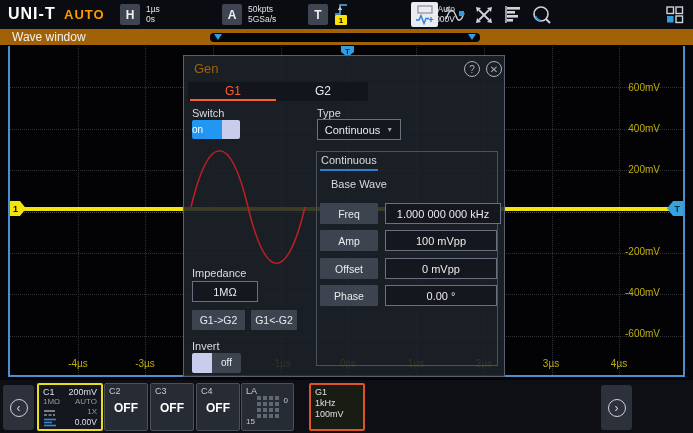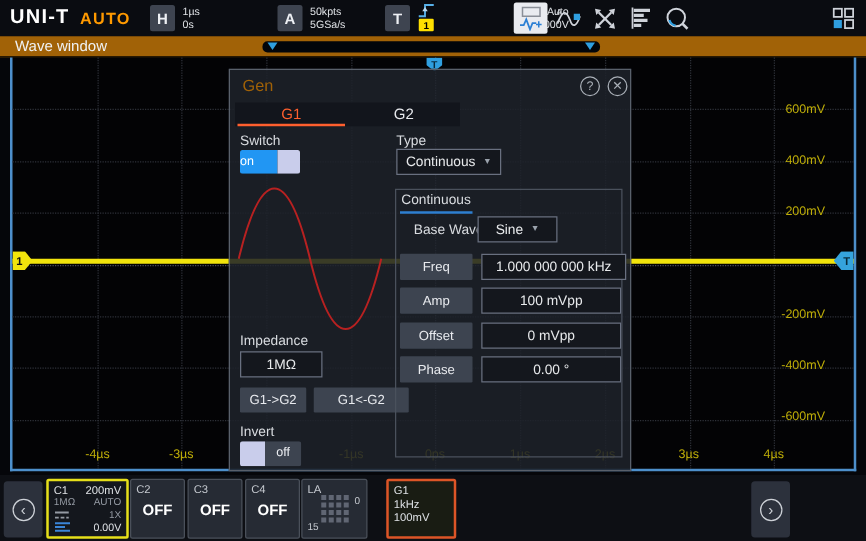--- a/index.html
+++ b/index.html
@@ -249,43 +249,39 @@
     <div class="abs" style="left:5px;top:92px">
       <svg width="122" height="118" viewBox="0 0 122 118">
         <path d="M2,59 C20,-16 41,-16 59,59 C77,134 98,134 116,59" fill="none" stroke="#b72121" stroke-width="1.6"></path>
       </svg>
     </div>
 
     <div class="abs dlabel" style="left:8px;top:211px">Impedance</div>
     <div class="abs bbtn" style="left:8px;top:225px;width:66px;height:21px">1MΩ</div>
 
     <div class="abs gbtn" style="left:8px;top:254px;width:53px;height:20px">G1-&gt;G2</div>
-    <div class="abs gbtn" style="left:67px;top:254px;width:76px;height:20px">G1&lt;-G2</div>
+    <div class="abs gbtn" style="left:67px;top:254px;width:46px;height:20px">G1&lt;-G2</div>
 
     <div class="abs dlabel" style="left:8px;top:284px">Invert</div>
     <div class="abs toggle" style="left:8px;top:297px;width:49px;height:20px">
       <div class="tg-padL"></div>
       <div class="tg-off">off</div>
     </div>
 
     <div class="abs dlabel" style="left:133px;top:51px">Type</div>
     <div class="abs bbtn" style="left:133px;top:63px;width:84px;height:21px">
       <span>Continuous</span>
       <span class="ddarrow">▼</span>
     </div>
 
     <div id="groupbox"></div>
     <div class="abs dlabel" style="left:137px;top:98px">Continuous</div>
     <div class="abs sec-underline"></div>
 
     <div class="abs dlabel" style="left:147px;top:122px">Base Wave</div>
-    <div class="abs bbtn" style="left:198px;top:117px;width:64px;height:21px">
-      <span>Sine</span>
-      <span class="ddarrow">▼</span>
-    </div>
 
     <div class="abs gbtn" style="left:136px;top:147px;width:58px;height:21px">Freq</div>
     <div class="abs bbtn" style="left:201px;top:147px;width:116px;height:21px">1.000 000 000 kHz</div>
 
     <div class="abs gbtn" style="left:136px;top:174px;width:58px;height:21px">Amp</div>
     <div class="abs bbtn" style="left:201px;top:174px;width:112px;height:21px">100 mVpp</div>
 
     <div class="abs gbtn" style="left:136px;top:202px;width:58px;height:21px">Offset</div>
     <div class="abs bbtn" style="left:201px;top:202px;width:112px;height:21px">0 mVpp</div>
 

